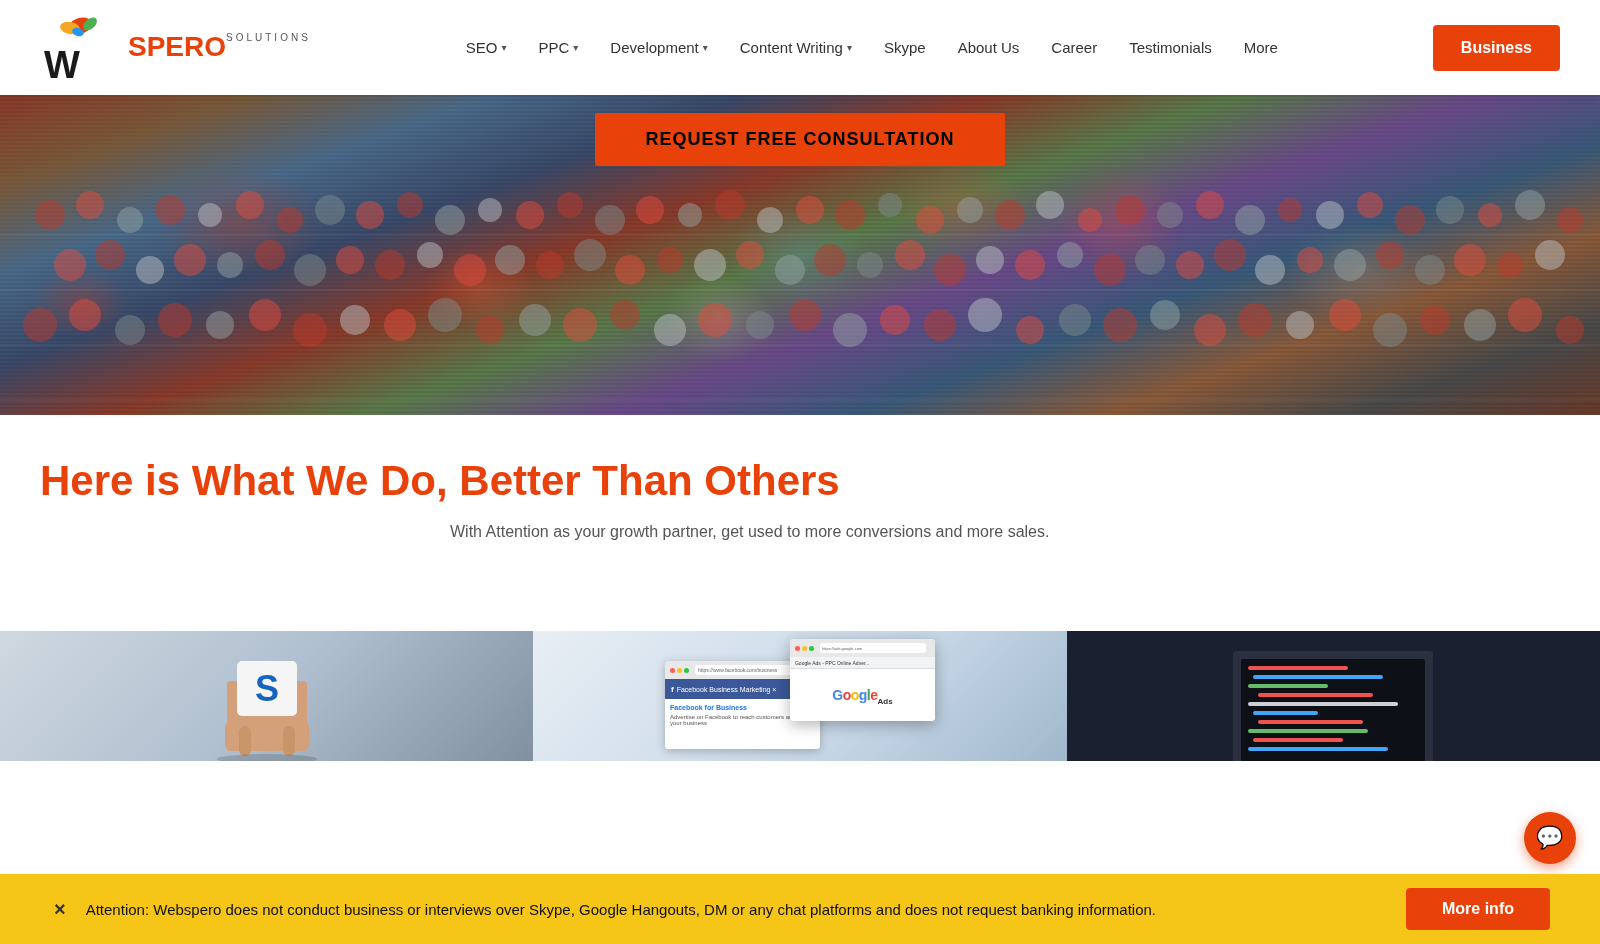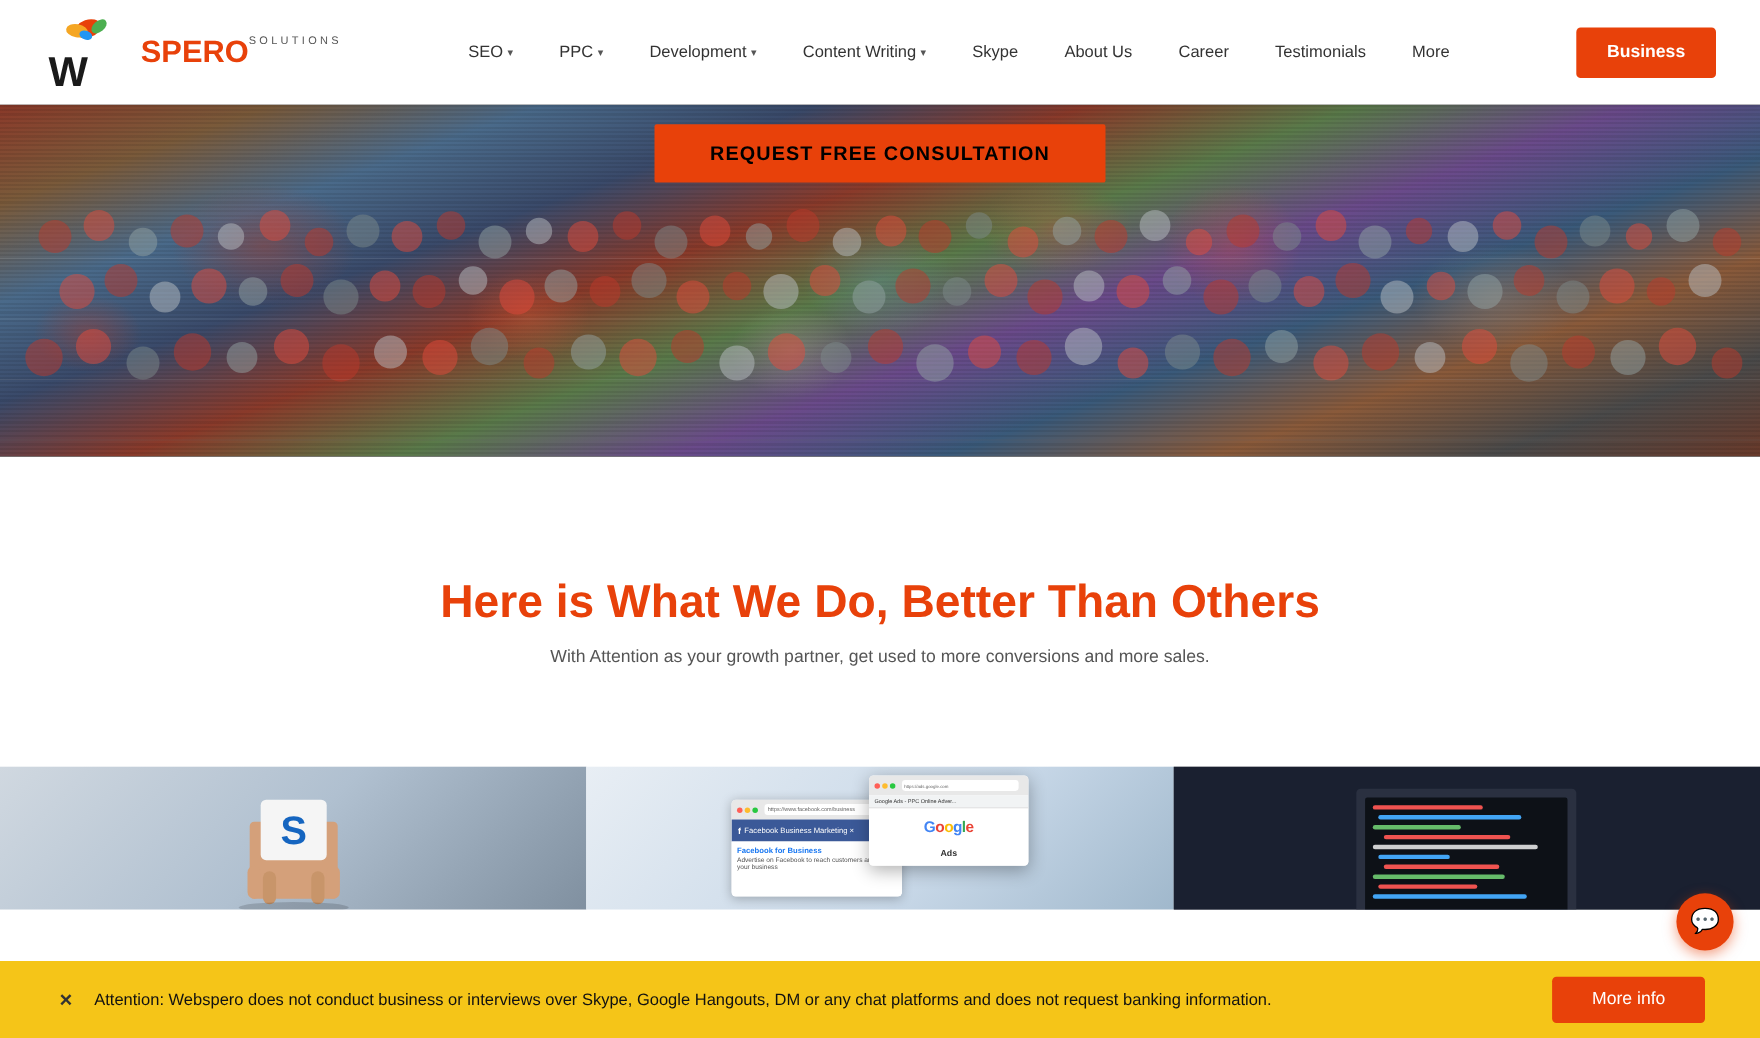--- a/index.html
+++ b/index.html
@@ -23,21 +23,21 @@
       align-items: center;
       gap: 8px;
     }
     .logo-icon {
       width: 80px;
       height: 80px;
     }
     .nav-links {
       display: flex;
       align-items: center;
-      gap: 18px;
+      gap: 8px;
       list-style: none;
     }
     .nav-links li a {
       text-decoration: none;
       color: #333;
       font-size: 15px;
       font-weight: 500;
       padding: 8px 12px;
       display: flex;
       align-items: center;
@@ -113,22 +113,22 @@
       font-size: 18px;
       font-weight: 700;
       letter-spacing: 1px;
       cursor: pointer;
       border-radius: 2px;
     }
 
     
     .what-we-do {
       background: #fff;
-      text-align: center;
-      padding: 108px 40px 40px;
+      text-align: left;
+      padding: 42px 40px 40px;
     }
     .what-we-do h2 {
       font-size: 42px;
       font-weight: 400;
       color: #1a1a1a;
       margin-bottom: 18px;
     }
     .what-we-do h2 span {
       color: #e8410a;
       font-weight: 700;
@@ -248,21 +248,21 @@
     }
     .attention-text strong {
       font-weight: 400;
     }
     .more-info-btn {
       background: #e8410a;
       color: #fff;
       border: none;
       padding: 12px 36px;
       font-size: 16px;
-      font-weight: 400;
+      font-weight: 700;
       border-radius: 4px;
       cursor: pointer;
       white-space: nowrap;
     }
 
     
     .chat-btn {
       position: fixed;
       bottom: 80px;
       right: 24px;
@@ -557,21 +557,21 @@
             <div style="width:5px;height:5px;background:#ff5f57;border-radius:50%;"></div>
             <div style="width:5px;height:5px;background:#febc2e;border-radius:50%;"></div>
             <div style="width:5px;height:5px;background:#28c840;border-radius:50%;"></div>
             <div style="flex:1;height:10px;background:#fff;border-radius:3px;margin:0 4px;font-size:4px;color:#666;display:flex;align-items:center;padding:0 2px;overflow:hidden;">
               <span>https://ads.google.com</span>
             </div>
           </div>
           <div style="background:#f1f3f4;height:12px;display:flex;align-items:center;padding:0 5px;border-bottom:1px solid #ddd;">
             <span style="font-size:5px;color:#333;">Google Ads - PPC Online Adver...</span>
           </div>
-          <div style="padding:6px;background:#fff;height:52px;display:flex;flex-direction:column;justify-content:center;align-items:center;">
+          <div style="padding:6px;background:#fff;height:52px;display:flex;flex-direction:row;justify-content:center;align-items:center;">
             <div style="font-size:14px;font-weight:700;letter-spacing:-0.5px;">
               <span style="color:#4285F4;">G</span><span style="color:#EA4335;">o</span><span style="color:#FBBC05;">o</span><span style="color:#4285F4;">g</span><span style="color:#34A853;">l</span><span style="color:#EA4335;">e</span>
             </div>
             <div style="font-size:8px;font-weight:600;color:#333;margin-top:12px;">Ads</div>
           </div>
         </div>
       </div>
     </div>
   </div>
 

